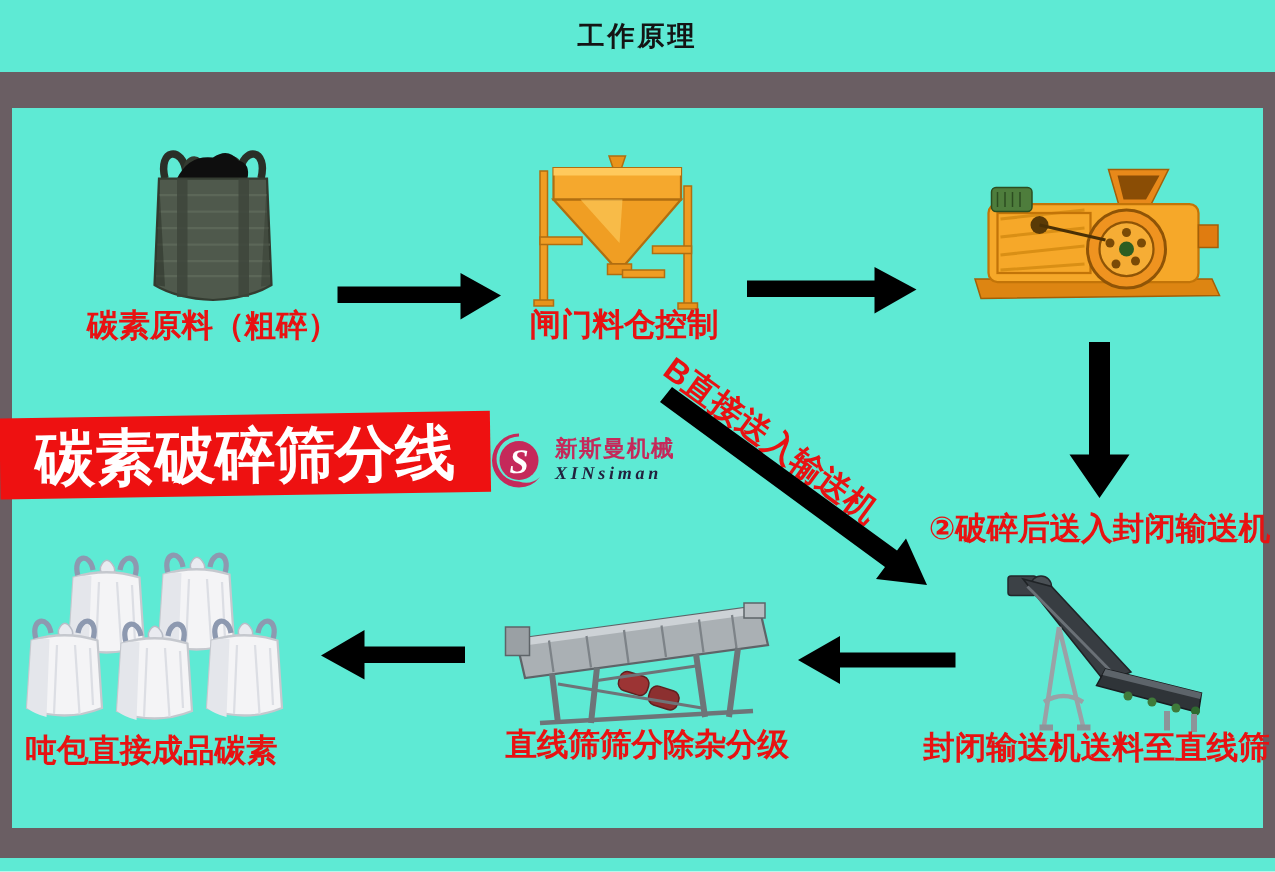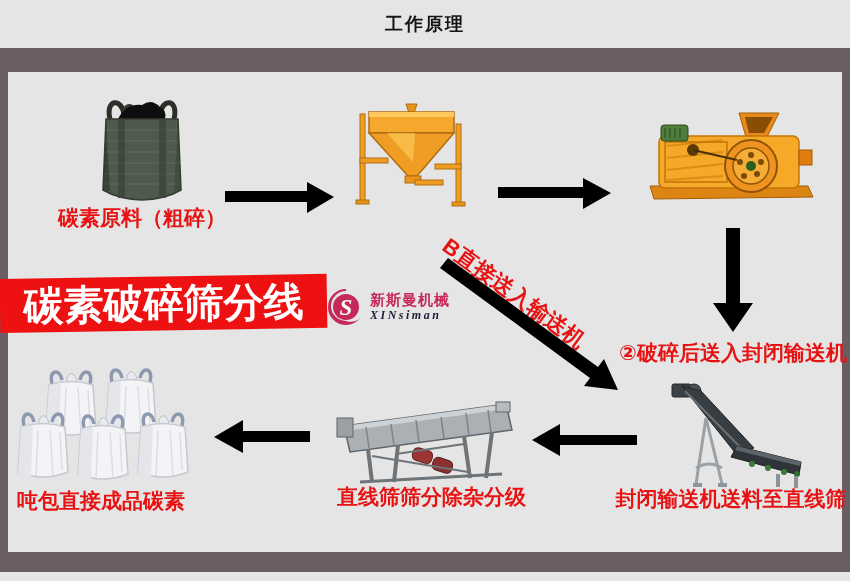--- a/index.html
+++ b/index.html
@@ -1,17 +1,17 @@
 <!DOCTYPE html>
 <html><head>
 <meta charset="utf-8">
 <style>
   html,body{margin:0;padding:0;background:#ffffff;}
   #canvas{
-    position:relative;width:850px;height:581px;background:#e5e5e5;
+    position:relative;width:850px;height:581px;background:#5eead4;
     overflow:hidden;font-family:"Liberation Sans","DejaVu Sans",sans-serif;
   }
   .frame{position:absolute;background:#6a5e63;}
   #frame-top{left:0;top:48;width:850px;height:24px;top:48px;}
   #frame-left{left:0;top:48px;width:8px;height:524px;}
   #frame-right{left:842px;top:48px;width:8px;height:524px;}
   #frame-bottom{left:0;top:552px;width:850px;height:20px;}
   #page-title{
     position:absolute;left:0;top:12px;width:850px;text-align:center;
     font-size:18px;font-weight:bold;color:#141414;letter-spacing:2px;
@@ -86,20 +86,21 @@
       <rect x="82" y="64" width="26" height="5" fill="#ef9d23" stroke="#b06e10"></rect>
       <path d="M53,4 L64,4 L61,13 L56,13 Z" fill="#e8931a" stroke="#b06e10"></path>
       <path d="M16,12 L101,12 L101,33 L16,33 Z" fill="#f5a82d" stroke="#b06e10" stroke-width="1.5"></path>
       <path d="M16,12 L101,12 L101,17 L16,17 Z" fill="#ffc95c"></path>
       <path d="M16,33 L101,33 L64,76 L55,76 Z" fill="#f09e23" stroke="#b06e10" stroke-width="1.5"></path>
       <path d="M34,33 L62,33 L60,62 Z" fill="#ffd467" opacity="0.55"></path>
       <rect x="52" y="76" width="16" height="7" fill="#e8931a" stroke="#b06e10"></rect>
       <rect x="62" y="80" width="28" height="5" fill="#ef9d23" stroke="#b06e10"></rect>
     </svg>
   </div>
+  <div id="label-hopper" class="label">闸门料仓控制</div>
 
   <div class="equip" style="left:645px;top:110px;">
     <svg width="172" height="94" viewBox="0 0 172 94">
       <path d="M5,76 L163,76 L168,87 L9,89 Z" fill="#dd8512" stroke="#a35f08"></path>
       <path d="M94,3 L134,3 L122,27 L101,27 Z" fill="#e8891a" stroke="#a35f08"></path>
       <path d="M100,7 L128,7 L119,23 L104,23 Z" fill="#8a4d05"></path>
       <rect x="14" y="26" width="140" height="52" rx="6" fill="#f6a829" stroke="#c27408" stroke-width="1.5"></rect>
       <path d="M22,36 L78,30 M22,48 L78,42 M22,60 L78,54 M22,70 L78,66" stroke="#d98f15" stroke-width="2" fill="none"></path>
       <rect x="20" y="32" width="62" height="40" fill="none" stroke="#c27408" stroke-width="1.5"></rect>
       <circle cx="106" cy="56" r="26" fill="#ef9320" stroke="#8f5406" stroke-width="2"></circle>

